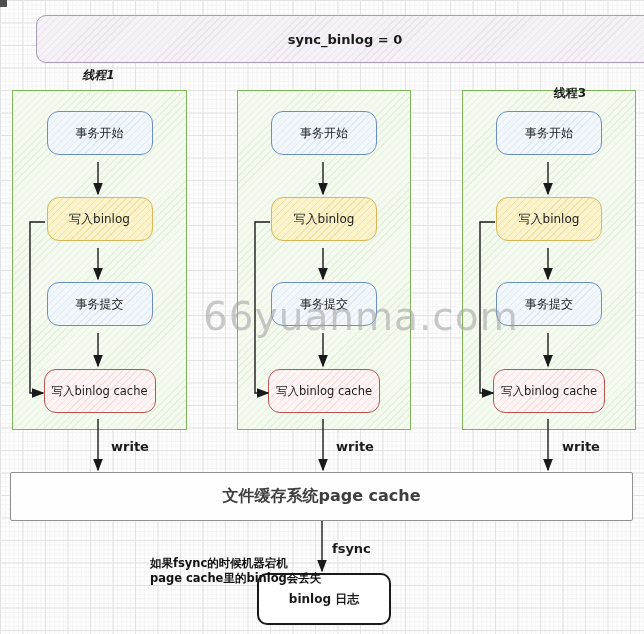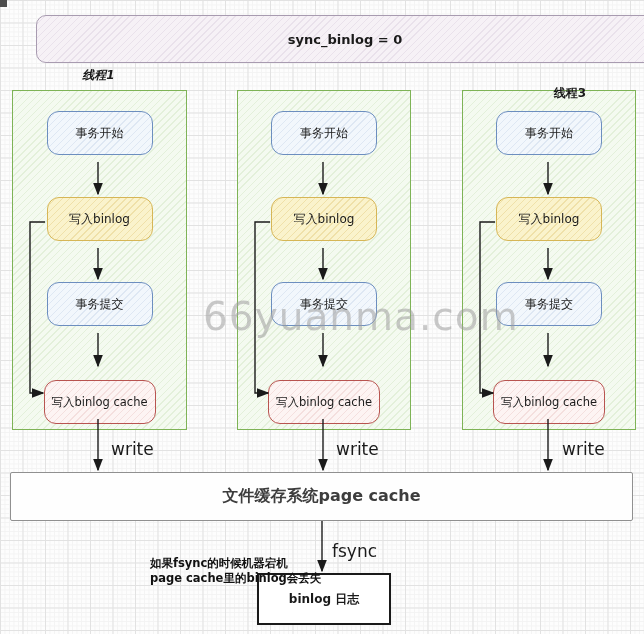--- a/index.html
+++ b/index.html
@@ -55,38 +55,38 @@
   }
   .node.yellow{
     border:1.6px solid var(--binlog-border);background-color:#faf3cc;
     background-image:repeating-linear-gradient(135deg,rgba(214,182,86,0.30) 0 1px,transparent 1px 5px);
   }
   .node.red{
     border:1.6px solid var(--cache-border);background-color:#fdf4f3;
     background-image:repeating-linear-gradient(135deg,rgba(184,84,80,0.13) 0 1px,transparent 1px 5px);
     width:112px;font-size:11.5px;
   }
-  .n1{top:20px}.n2{top:106px}.n3{top:191px}.n4{top:289px}
+  .n1{top:20px}.n2{top:106px}.n3{top:191px}.n4{top:278px}
   #arrow-layer{position:absolute;left:0;top:0;z-index:3;pointer-events:none;}
   .flow-label{
-    position:absolute;font-weight:normal;font-size:17px;color:#1a1a1a;z-index:4;
+    position:absolute;font-weight:bold;font-size:13px;color:#1a1a1a;z-index:4;
   }
   .page-cache-bar{
     position:absolute;left:10px;top:472px;width:621px;height:47px;
     border:1.5px solid #909090;background:#fefefe;border-radius:2px;
     display:flex;align-items:center;justify-content:center;
     font-weight:bold;font-size:16px;color:#3d3d3d;z-index:2;
   }
   .note{
     position:absolute;left:150px;top:533px;width:190px;
     font-weight:bold;font-size:11.5px;line-height:15px;color:#111;z-index:4;margin-top:23px;
   }
   .binlog-file{
     position:absolute;left:257px;top:573px;width:130px;height:48px;
-    border:2px solid #1a1a1a;border-radius:0;background:#ffffff;
+    border:2px solid #1a1a1a;border-radius:10px;background:#ffffff;
     display:flex;align-items:center;justify-content:center;
     font-weight:bold;font-size:12px;color:#1a1a1a;z-index:2;
   }
   .watermark{
     position:absolute;left:203px;top:294px;width:240px;
     font-size:39px;color:#9f9f9f;opacity:0.55;letter-spacing:1px;
     z-index:5;white-space:nowrap;pointer-events:none;
   }
 </style>
 </head>

